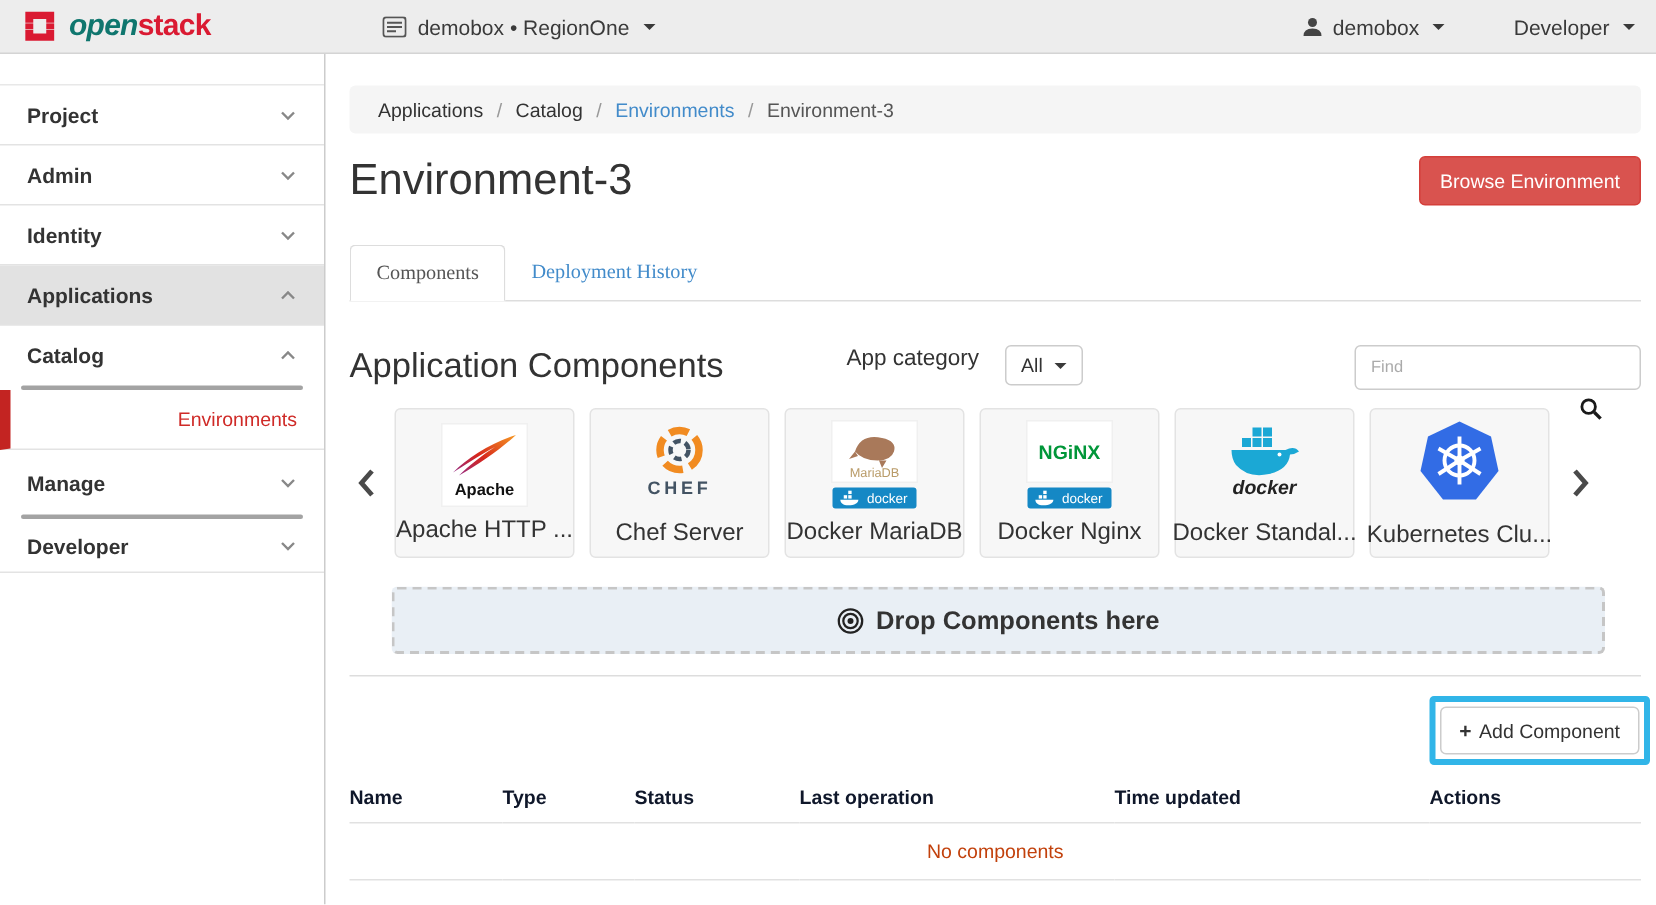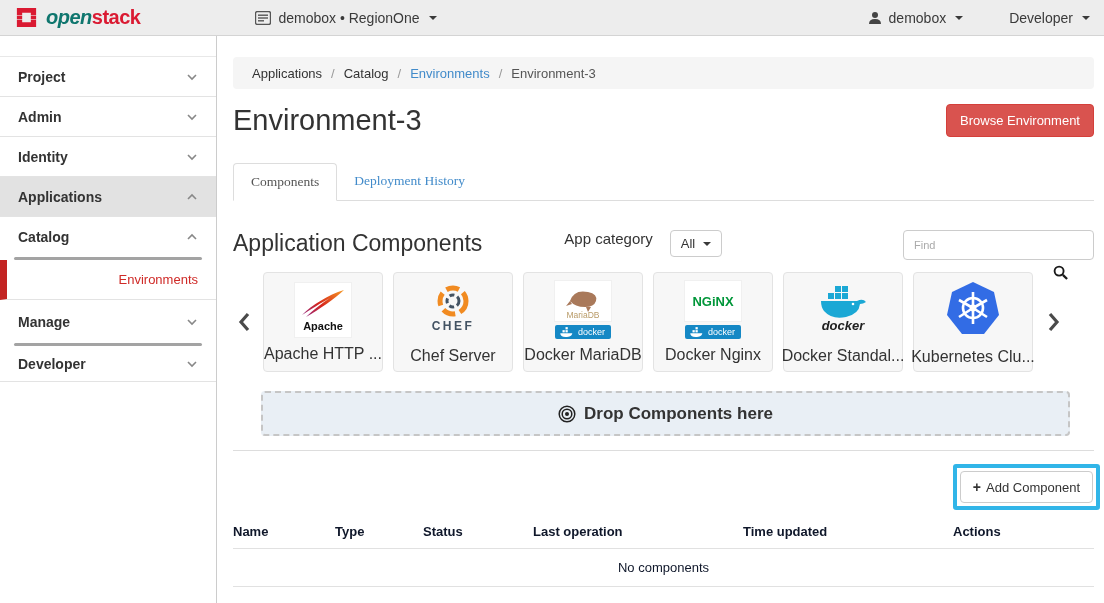--- a/index.html
+++ b/index.html
@@ -97,21 +97,21 @@
   .highlight-box { border:4px solid #31b5e8; border-radius:3px; padding:3px; margin-right:-6px; }
   .btn-default { background:#fff; border:1px solid #ccc; border-radius:4px; color:#333;
     font-size:13px; padding:7px 12px; cursor:pointer; font-family:inherit; display:flex;
     align-items:center; gap:5px; }
   .plus-glyph { font-weight:700; font-size:14px; }
 
   
   .comp-table { width:100%; border-collapse:collapse; margin-top:5px; }
   .comp-table th { text-align:left; font-size:13px; font-weight:700; color:#0f172a;
     padding:9px 0 9px 0; border-bottom:1px solid #e1e1e1; }
-  .comp-table td { font-size:13px; color:#0f172a; text-align:center; padding:11px 0;
+  .comp-table td { font-size:13px; color:#c2410c; text-align:center; padding:11px 0;
     border-bottom:1px solid #e1e1e1; }
   .th-name{width:102px}.th-type{width:88px}.th-status{width:110px}
   .th-lastop{width:210px}.th-time{width:210px}.th-actions{width:auto}
 </style>
 </head>
 <body>
 
 <div class="topbar">
   <div class="brand">
     <svg width="25" height="25" viewBox="0 0 26 26">

